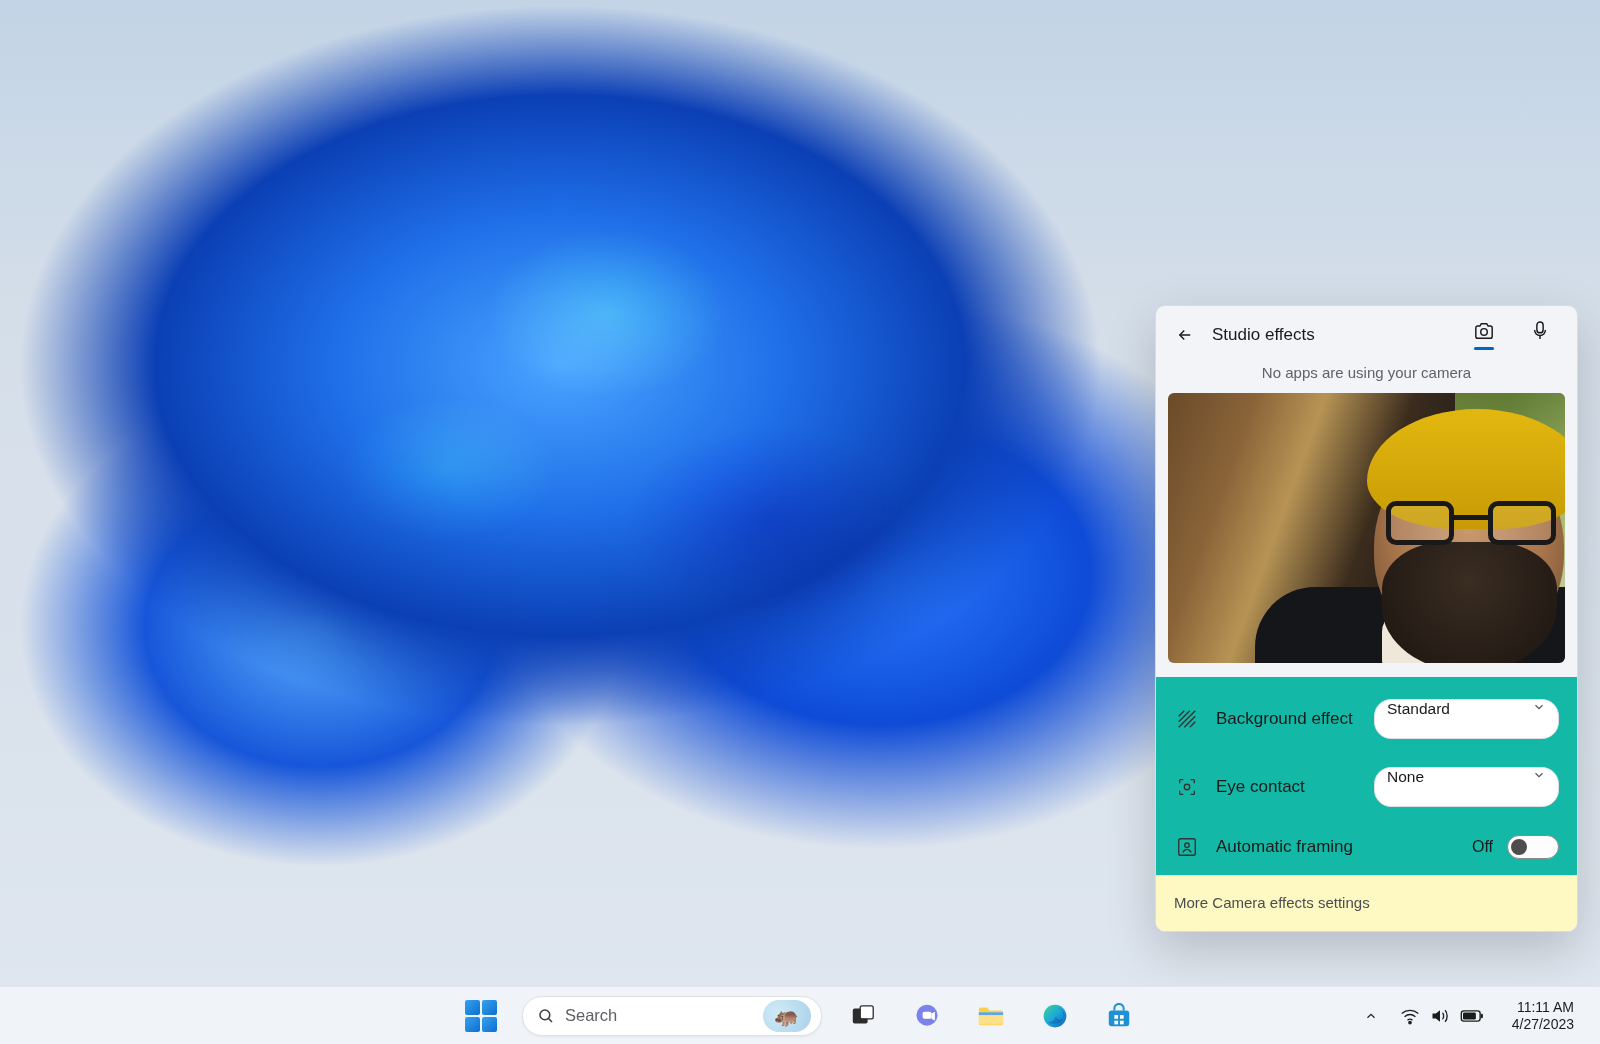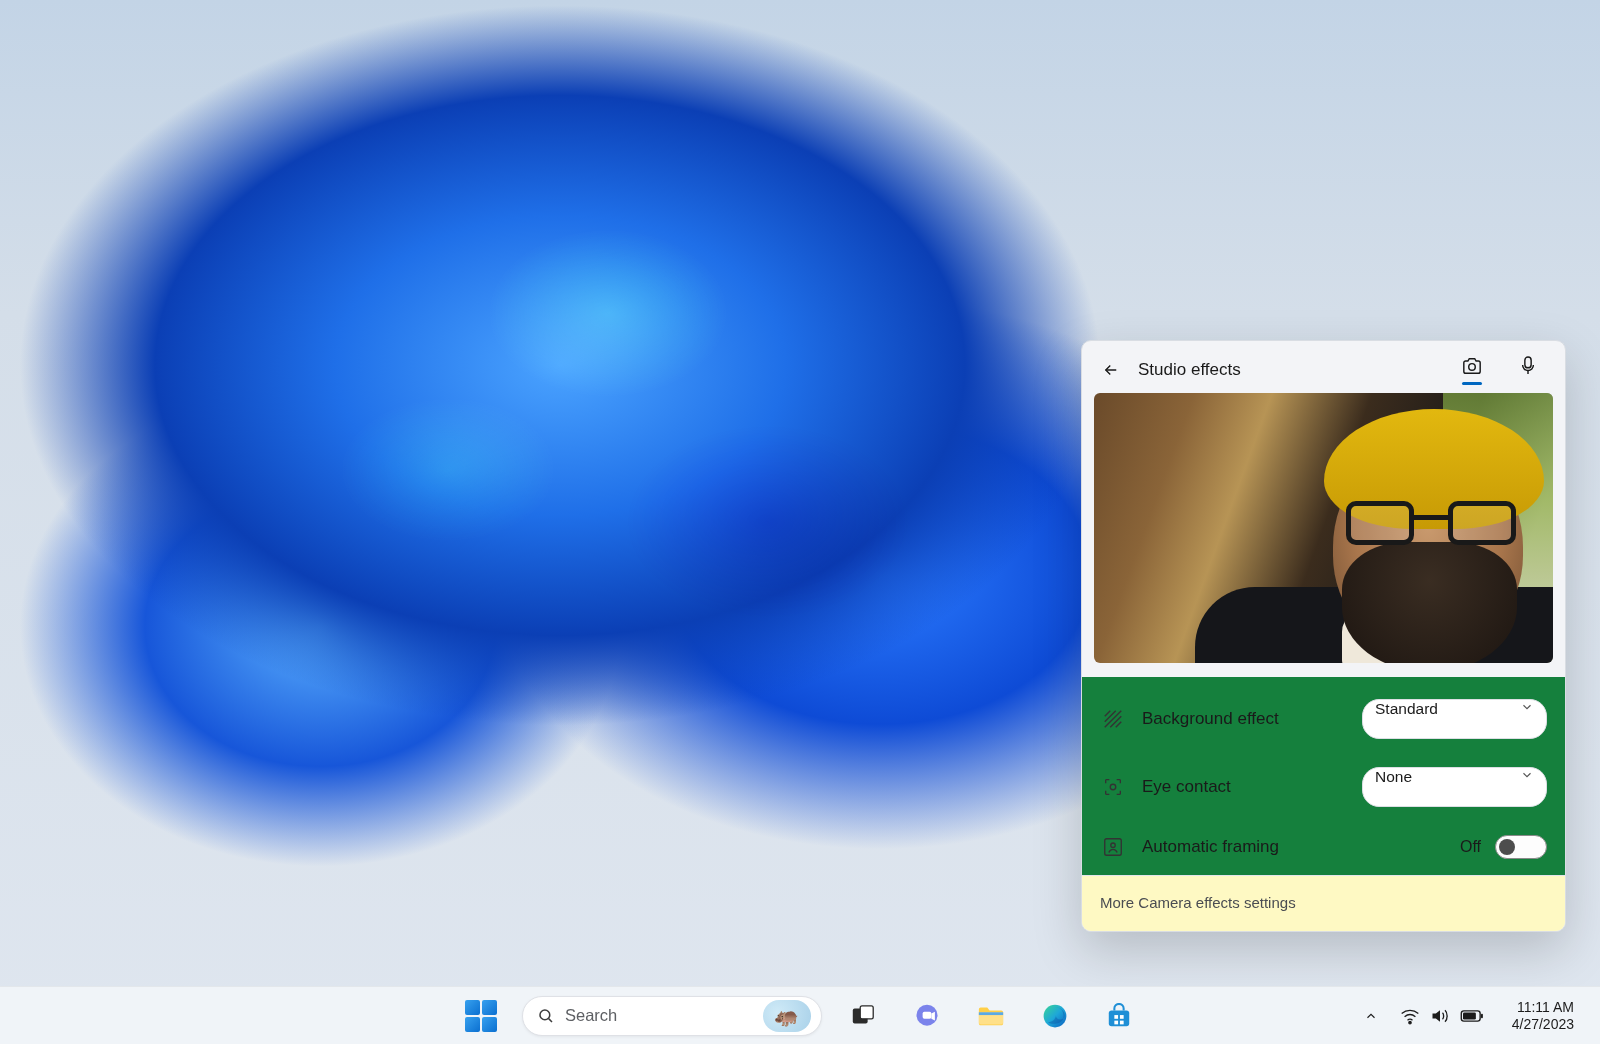--- a/index.html
+++ b/index.html
@@ -20,23 +20,23 @@
     background:
       radial-gradient(ellipse 200px 140px at 38% 30%, rgba(255,255,255,0.35), transparent 60%),
       radial-gradient(ellipse 180px 120px at 28% 45%, rgba(255,255,255,0.25), transparent 60%),
       radial-gradient(ellipse 220px 150px at 48% 50%, rgba(0,0,40,0.25), transparent 65%);
     mix-blend-mode: overlay;
   }
 
   
   .flyout {
     position: absolute;
-    right: 34px;
+    right: 22px;
     bottom: 112px;
-    width: 485px;
+    width: 423px;
     background: #f3f4f7;
     border: 1px solid #d9dde3;
     border-radius: 10px;
     box-shadow: 0 18px 50px rgba(0,0,0,0.18);
     overflow: hidden;
   }
   .fly-header {
     display: flex; align-items: center;
     padding: 12px 16px 6px 12px;
     gap: 10px;
@@ -92,21 +92,21 @@
   .preview .collar {
     position:absolute; left:54%; top:78%; width:90px; height:70px;
     background:#efe8da; border-radius:40% 40% 20% 20%;
   }
   .preview .greenery {
     position:absolute; right:0; top:0; width:110px; height:100%;
     background: linear-gradient(180deg,#6d8b3a,#9ab55a 40%,#d7d8c0);
     opacity:.85;
   }
 
-  .controls { background:#15803d; padding: 8px 14px 2px; }
+  .controls { background:#14b8a6; padding: 8px 14px 2px; }
   .row {
     display:flex; align-items:center; gap:16px;
     padding: 14px 4px;
   }
   .row-icon { width:26px; display:flex; justify-content:center; color:#3d3d3d; }
   .row-label { flex:1; font-size:17px; color:#1a1a1a; }
   .select {
     width: 185px; height:40px;
     background:#fff; border:1px solid #dcdfe4; border-radius:17px;
     display:flex; justify-content:space-between;
@@ -204,20 +204,21 @@
       <div class="tab-icon">
         <svg width="18" height="22" viewBox="0 0 20 24" fill="none" stroke="#1a1a1a" stroke-width="1.6">
           <rect x="6.5" y="2" width="7" height="12" rx="3.5"></rect>
           <path d="M4 11c0 3.3 2.7 6 6 6s6-2.7 6-6"></path>
           <path d="M10 17v4"></path>
         </svg>
         <div class="tab-underline"></div>
       </div>
     </div>
   </div>
+  <div class="status-text">No apps are using your camera</div>
 
   <div class="preview">
     <div class="greenery"></div>
     <div class="torso"></div>
     <div class="collar"></div>
     <div class="head"></div>
     <div class="beanie"></div>
     <div class="beard"></div>
     <div class="glasses">
         <div class="lens l"></div>

